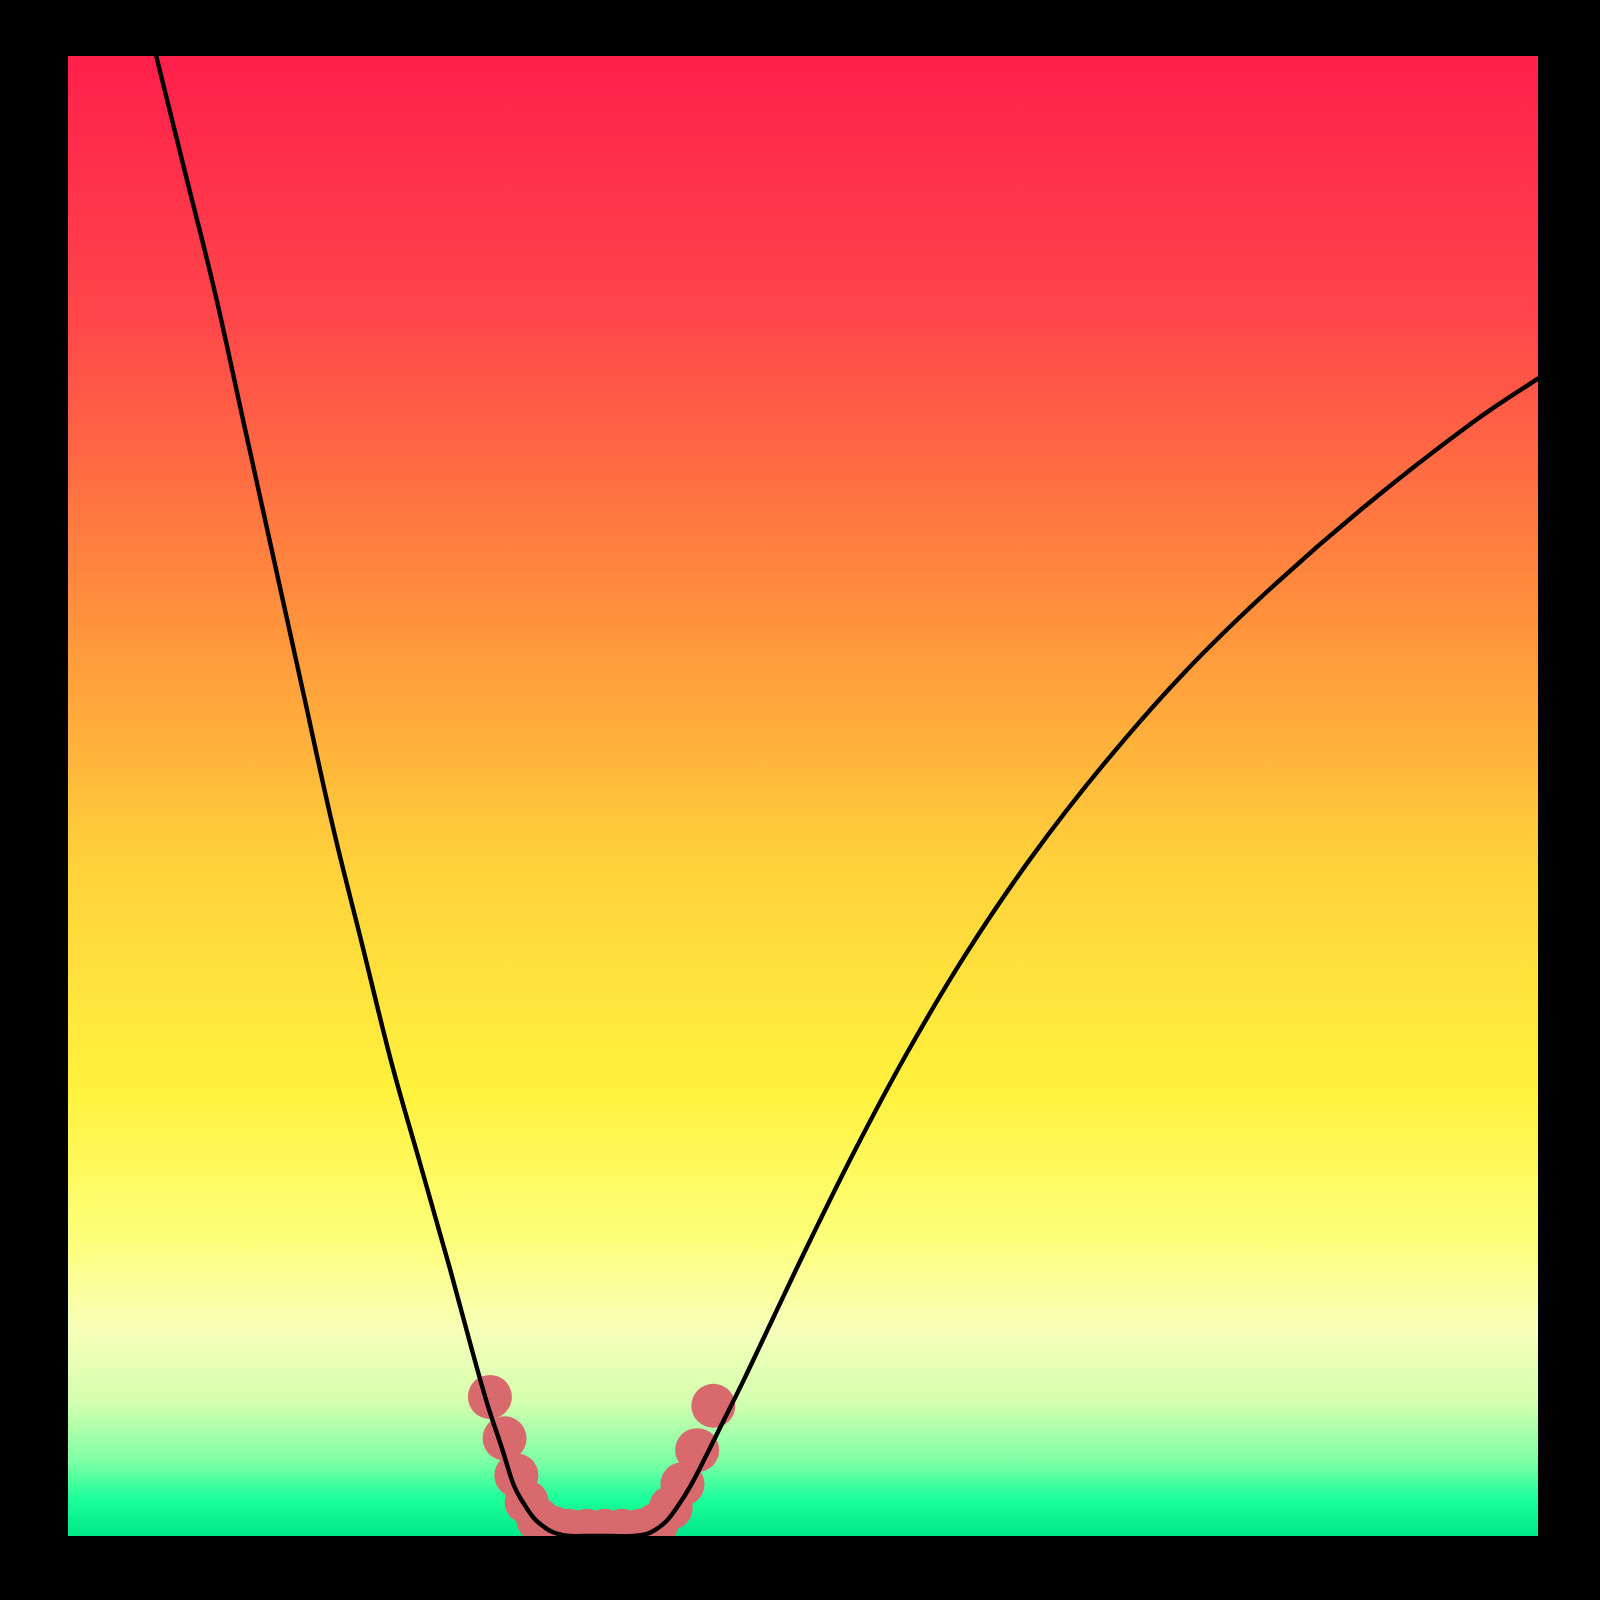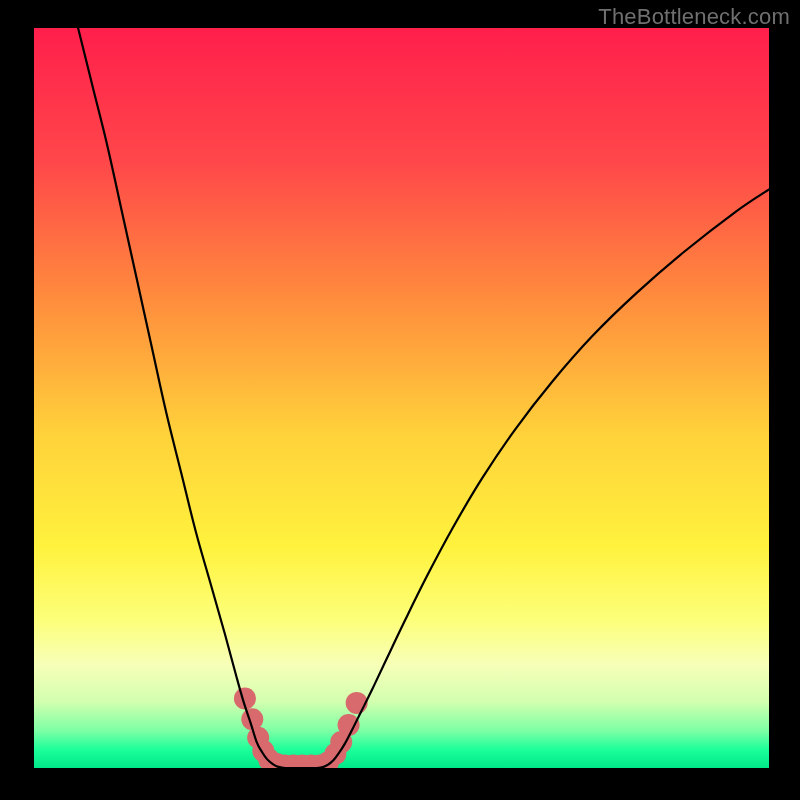--- a/index.html
+++ b/index.html
@@ -40,21 +40,20 @@
     position: absolute;
     left: 0;
     top: 0;
   }
 </style>
 </head>
 <body>
 
 <div class="frame">
 
-  <div class="watermark">TheBottleneck.com</div>
 
   <div class="plot-area">
     <svg id="chart-svg" class="svg-layer" width="735" height="740" viewBox="0 0 735 740" preserveAspectRatio="none">
       <defs>
         <linearGradient id="bg-grad" x1="0" y1="0" x2="0" y2="1">
             <stop offset="0.00%" stop-color="#ff1f4b"></stop>
             <stop offset="18.00%" stop-color="#ff474a"></stop>
             <stop offset="36.00%" stop-color="#ff8a3d"></stop>
             <stop offset="55.00%" stop-color="#ffd23a"></stop>
             <stop offset="70.00%" stop-color="#fff23d"></stop>

